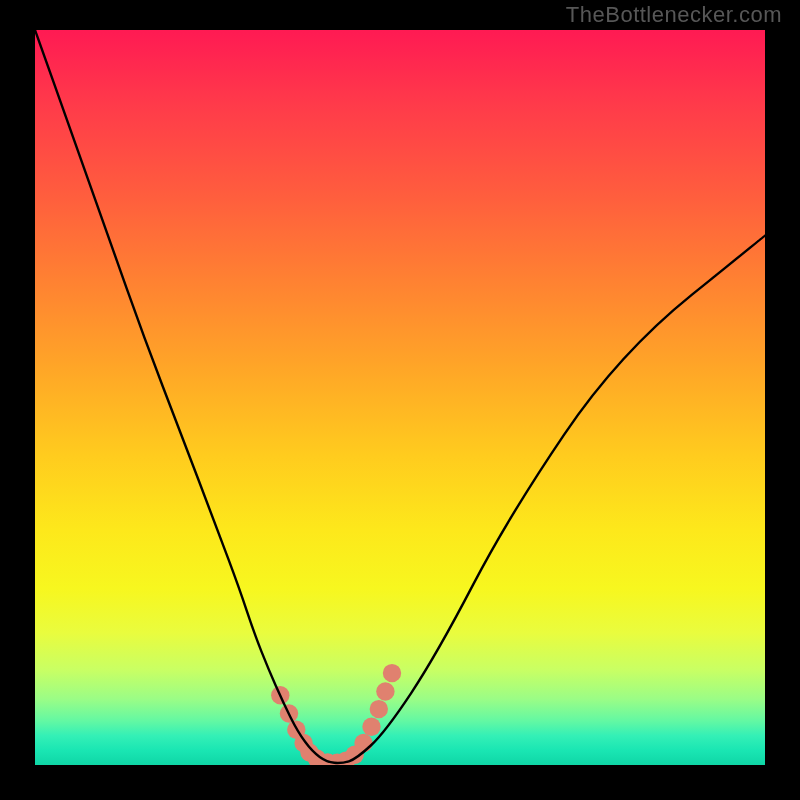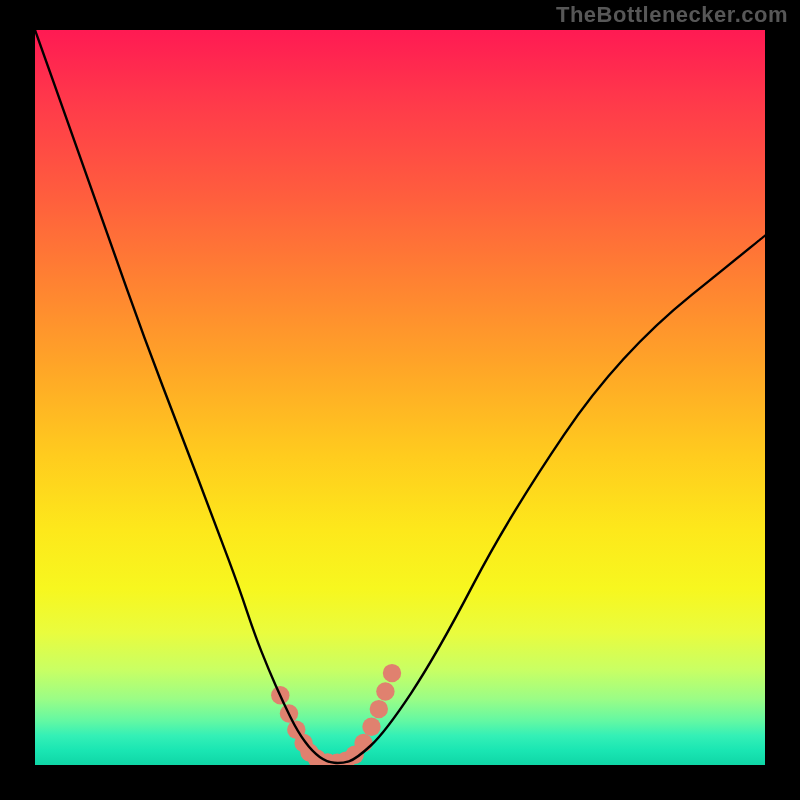--- a/index.html
+++ b/index.html
@@ -13,24 +13,24 @@
   }
   .frame {
     position: relative;
     width: 800px;
     height: 800px;
     background: #000;
   }
   .watermark {
     position: absolute;
     top: 2px;
-    right: 12px;
+    right: 18px;
     color: #575757;
     font-size: 22px;
-    font-weight: 700;
+    font-weight: 400;
     letter-spacing: 0.5px;
     z-index: 10;
   }
   .plot-bg {
     position: absolute;
     left: 35px;
     top: 30px;
     width: 730px;
     height: 735px;
     background: linear-gradient(

